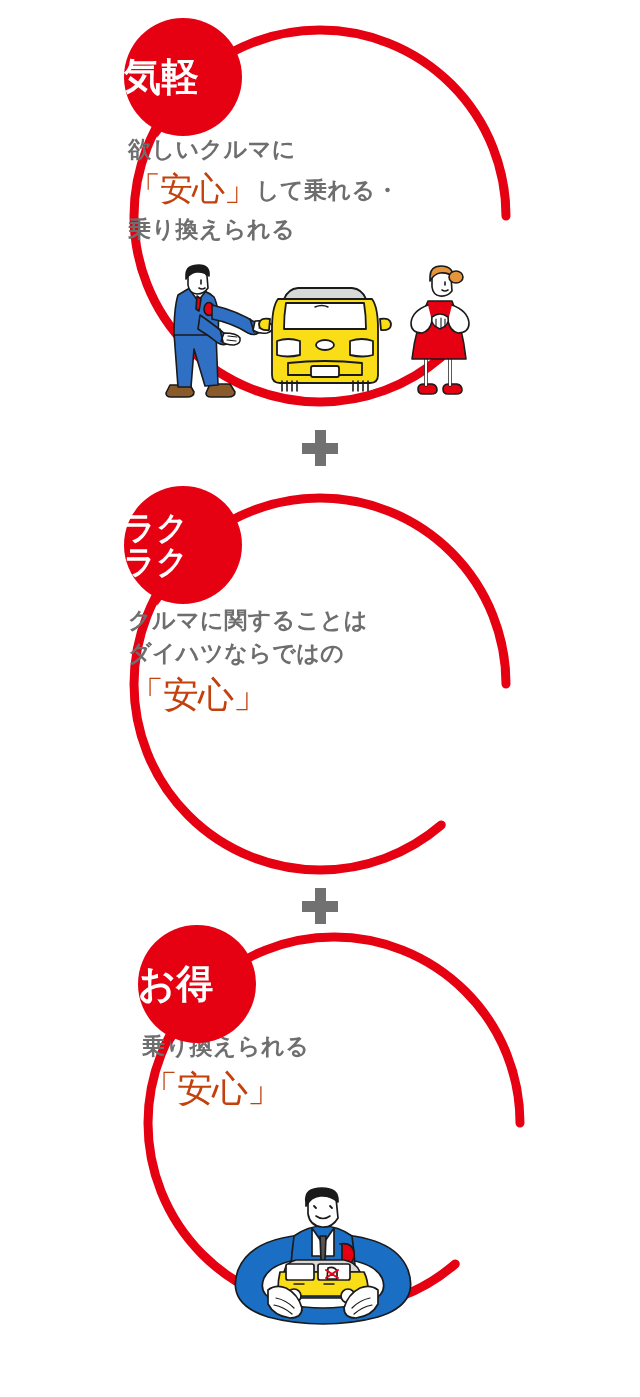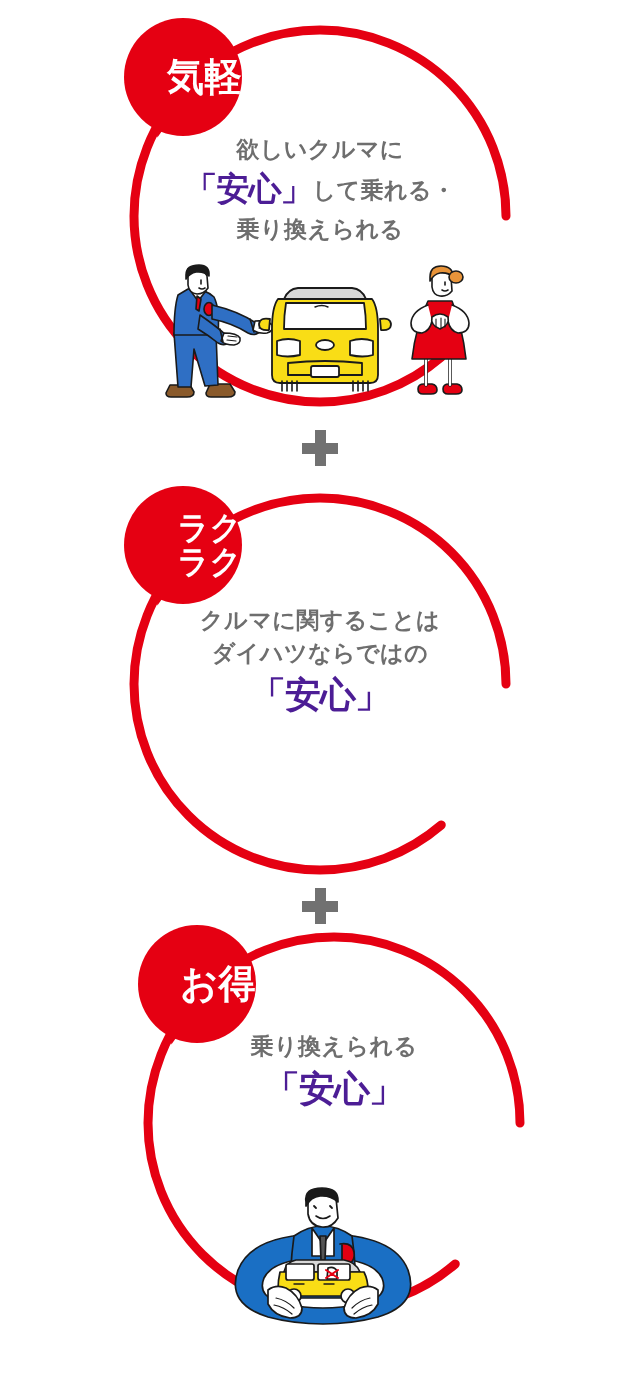--- a/index.html
+++ b/index.html
@@ -52,21 +52,21 @@
     height: 118px;
     z-index: 6;
   }
   .badge-bubble {
     position: absolute;
     inset: 0;
     background: #e50012;
     border-radius: 50%;
     display: flex;
     align-items: center;
-    justify-content: flex-end;
+    justify-content: flex-start;
   }
   .badge-tail {
     position: absolute;
     left: 24px;
     top: 88px;
     width: 0;
     height: 0;
     border-left: 13px solid transparent;
     border-right: 13px solid transparent;
     border-top: 32px solid #e50012;
@@ -84,43 +84,43 @@
     white-space: pre-line;
     transform: scaleY(1.06);
   }
   .badge-label.two-line { font-size: 31px; line-height: 1.02; }
 
   
   .caption {
     position: absolute;
     left: 128px;
     width: 384px;
-    text-align: center;
+    text-align: left;
     z-index: 4;
     color: #6e6e6e;
     font-weight: 900;
   }
   .cap-1 { top: 115px; }
   .cap-2 { top: 568px; }
   .cap-3 { top: 1028px; }
 
   .caption .line {
     display: block;
     font-size: 23px;
     line-height: 1.42;
     letter-spacing: 0.5px;
     white-space: nowrap;
   }
   .caption .line.anshin-line {
     font-size: 23px;
   }
   .anshin {
-    color: #4c1d95;
+    color: #c2410c;
     font-size: 33px;
-    font-weight: 700;
+    font-weight: 400;
     letter-spacing: -1px;
     vertical-align: -2px;
   }
   .caption .line.solo-anshin .anshin {
     font-size: 36px;
   }
 
   
   .plus {
     position: absolute;

